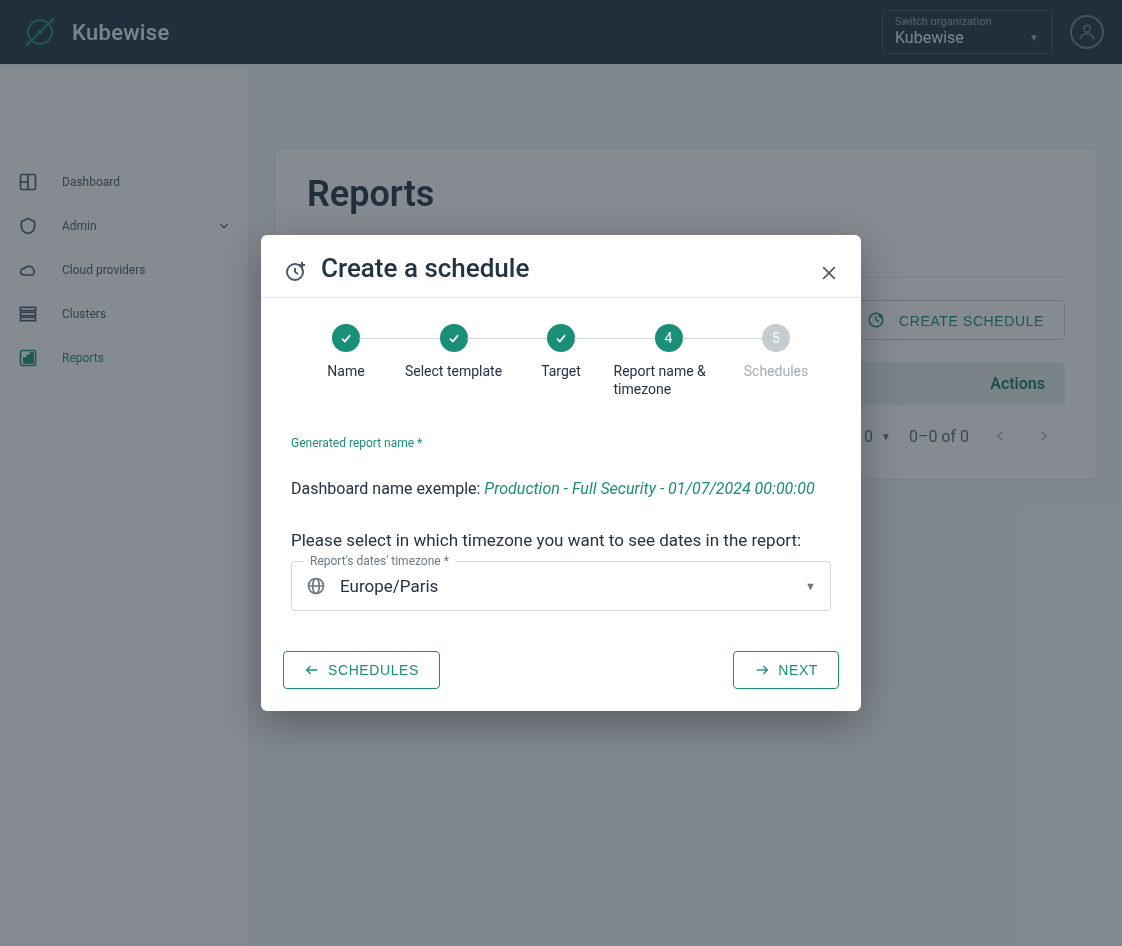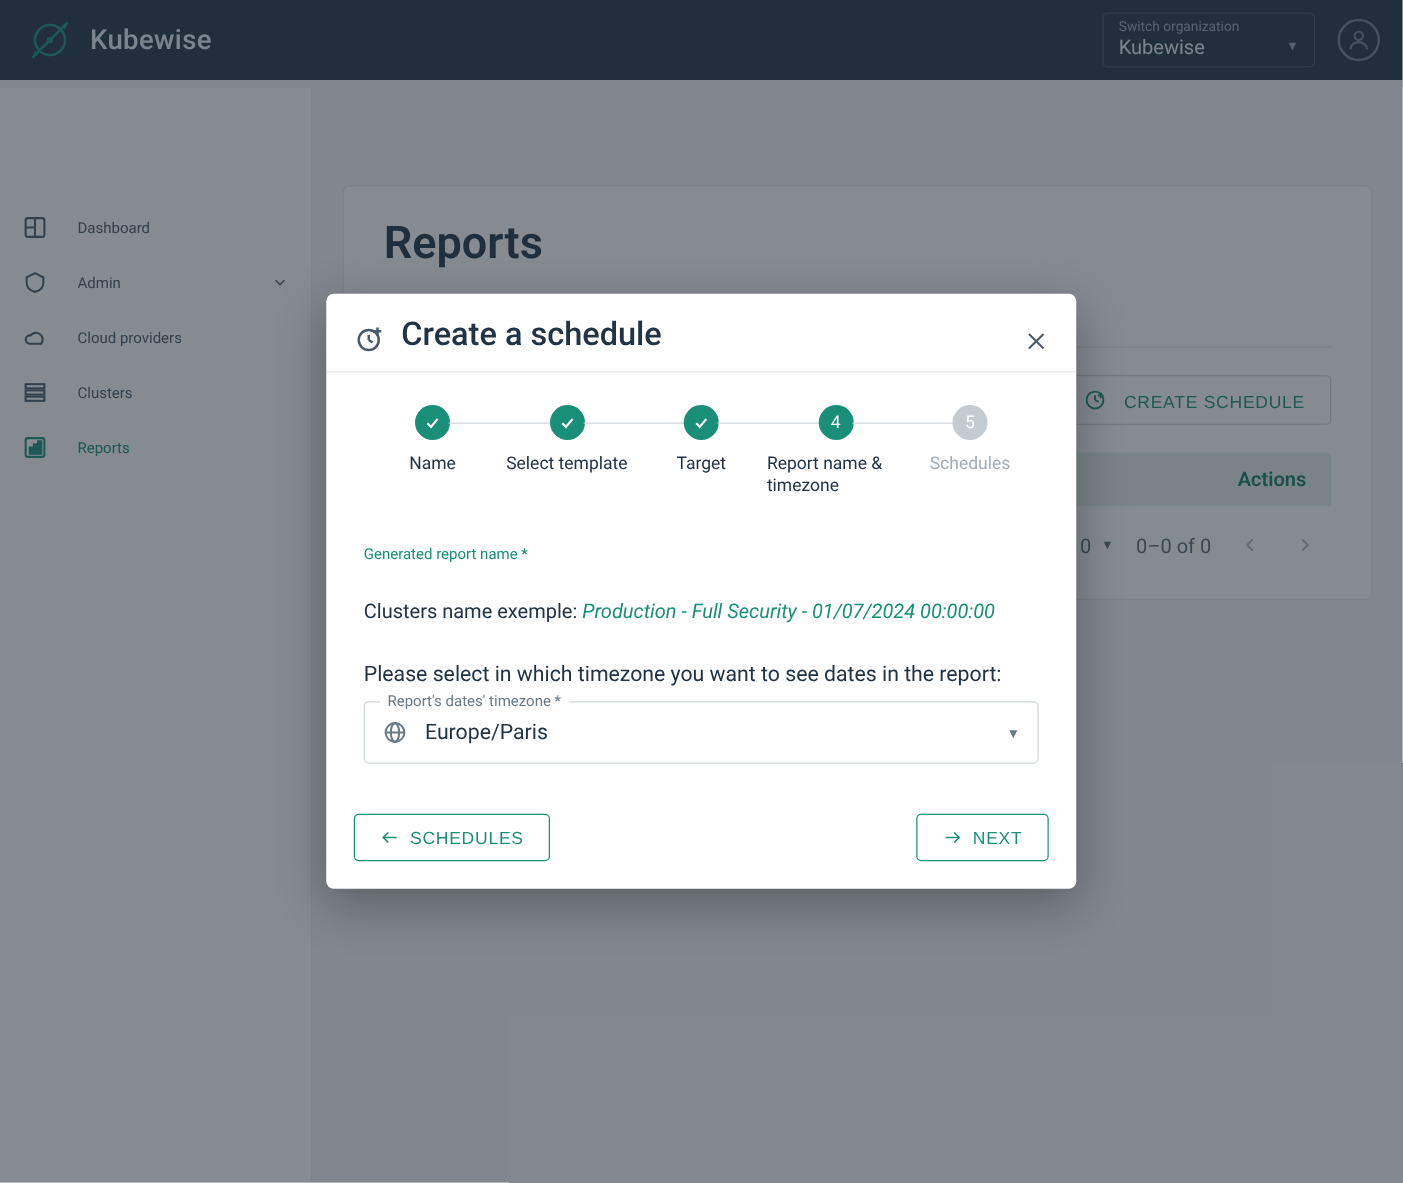--- a/index.html
+++ b/index.html
@@ -357,21 +357,21 @@
       <div class="step pending">
         <div class="circle">5</div>
         <div class="lbl">Schedules</div>
       </div>
     </div>
 
     <div class="dialog-body">
       <div class="field-label">Generated report name *</div>
 
       <div class="example">
-        <span>Clusters name exemple: </span><span class="gen">Production - Full Security - 01/07/2024 00:00:00</span>
+        <span>Dashboard name exemple: </span><span class="gen">Production - Full Security - 01/07/2024 00:00:00</span>
       </div>
 
       <div class="tz-note">Please select in which timezone you want to see dates in the report:</div>
 
       <div class="select-box">
         <span class="float-label">Report's dates' timezone *</span>
         <span>
           <svg width="20" height="20" viewBox="0 0 24 24" fill="none" stroke="#6a7a86" stroke-width="2">
               <circle cx="12" cy="12" r="9"></circle>
               <ellipse cx="12" cy="12" rx="4" ry="9"></ellipse>

